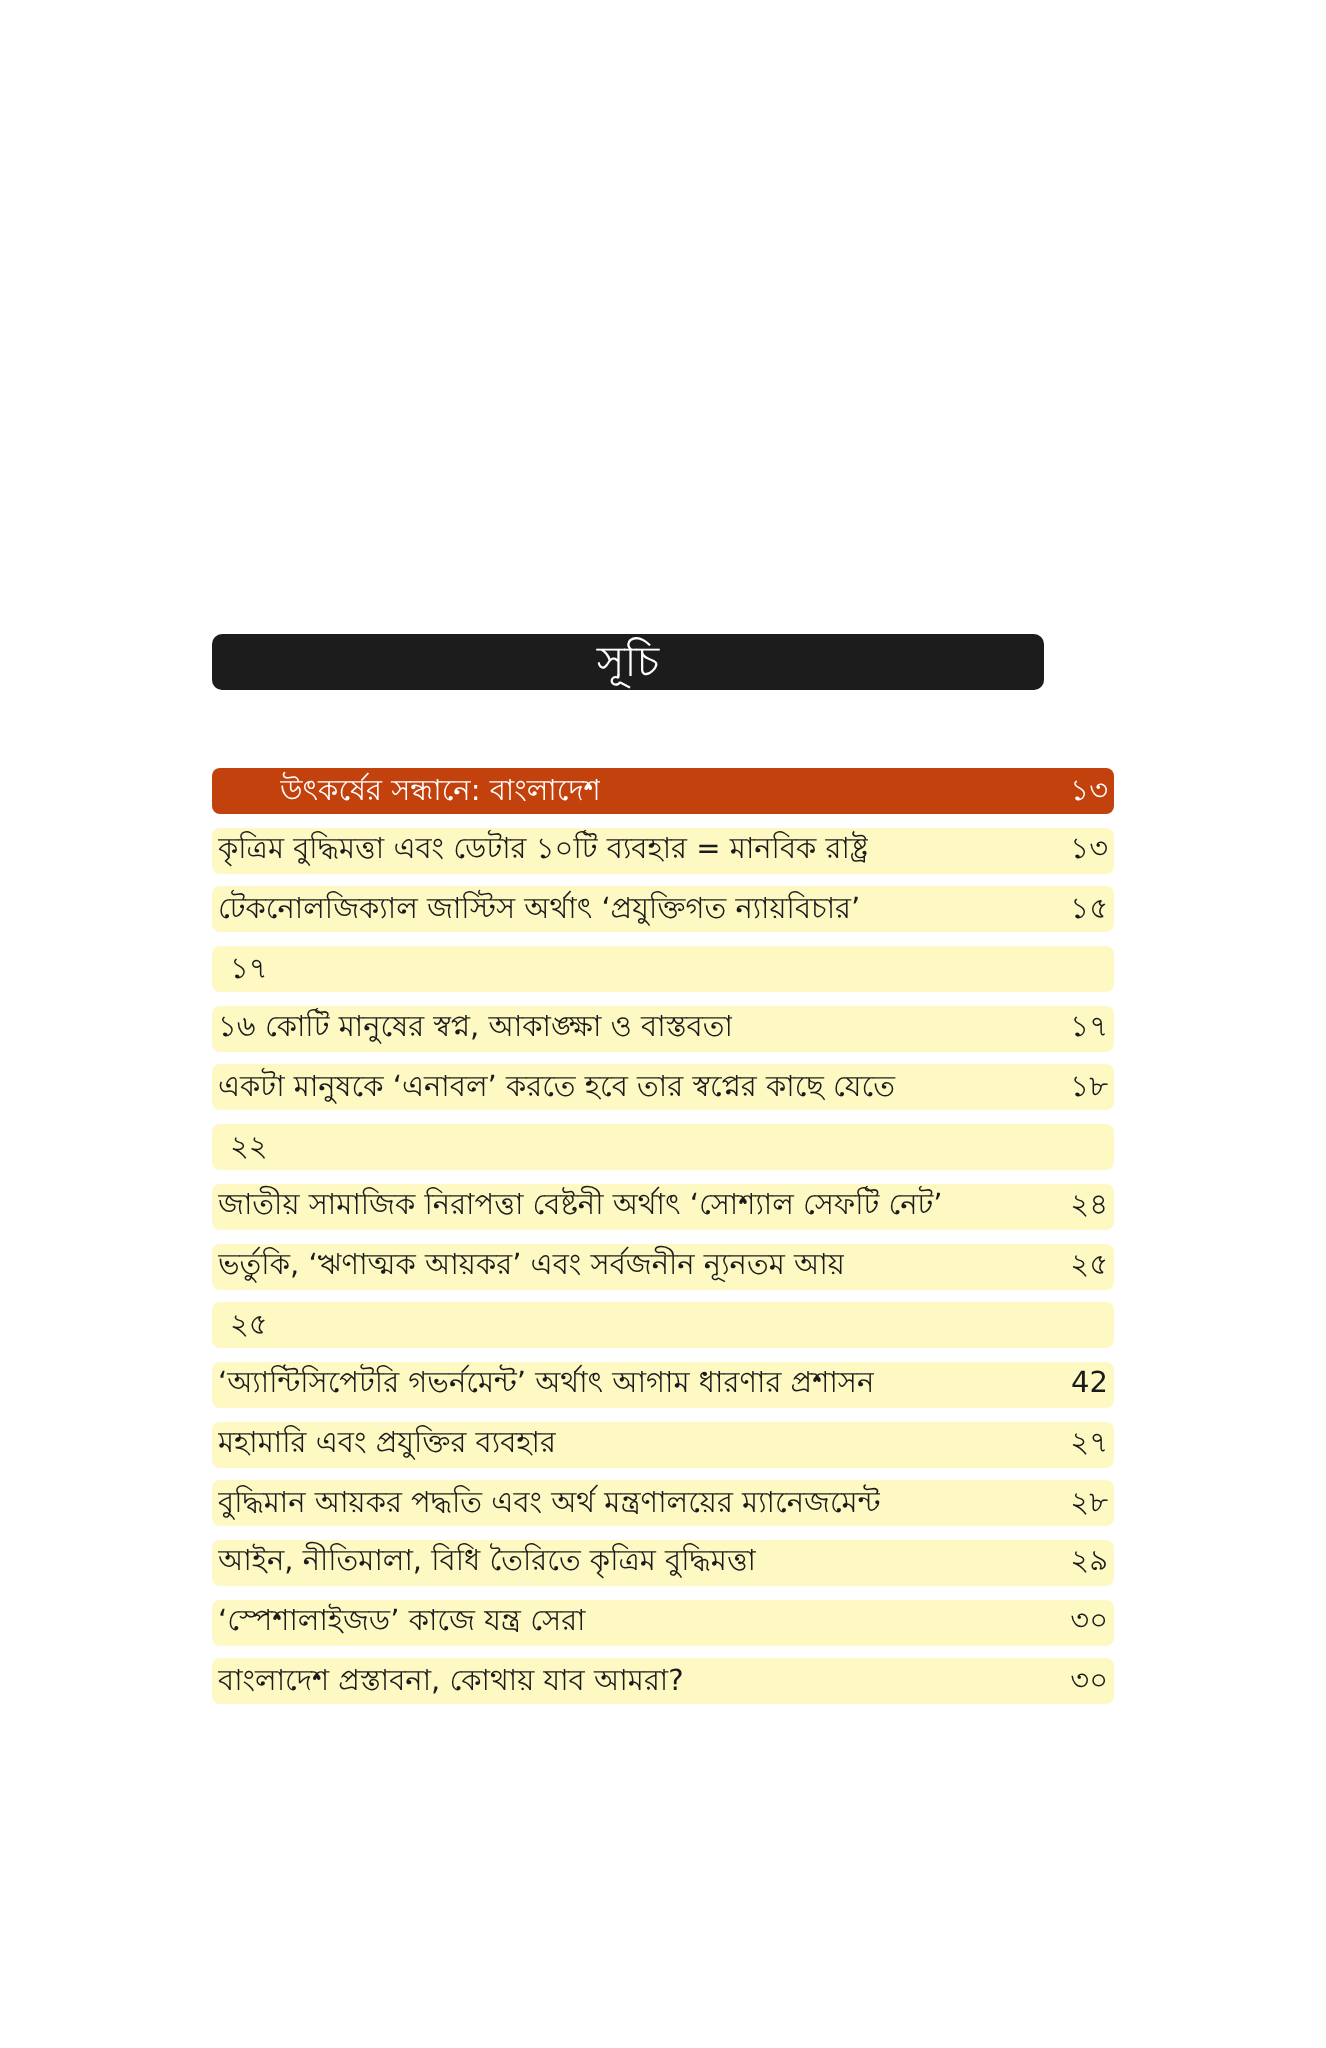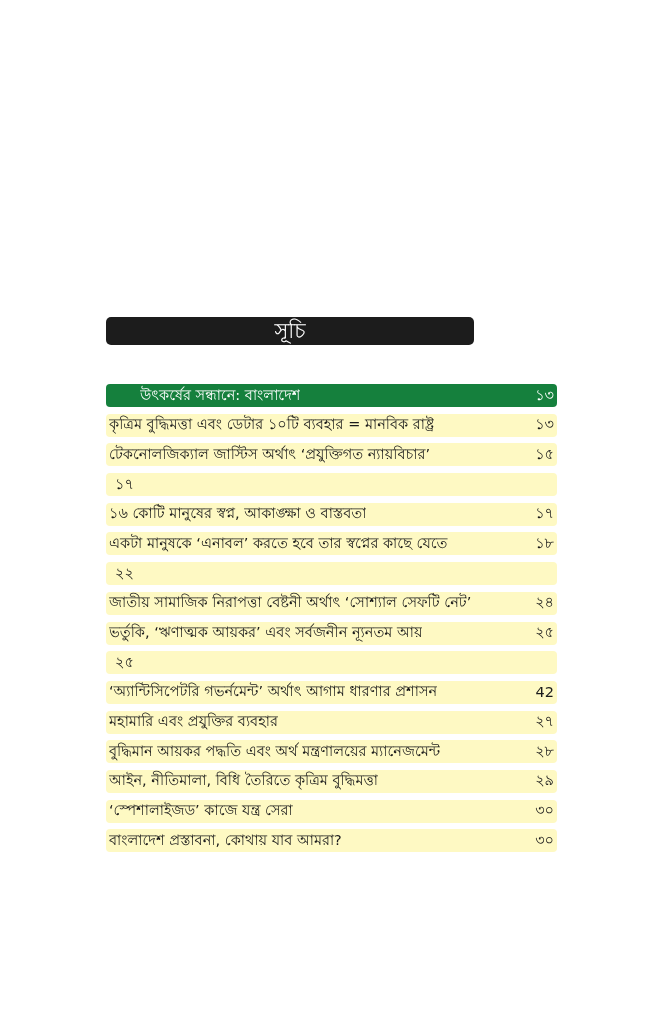--- a/index.html
+++ b/index.html
@@ -2,36 +2,36 @@
 <html><head>
   <meta charset="utf-8">
   <style>
     html, body { margin: 0; padding: 0; }
     body {
       width: 663px; height: 1024px; background: #ffffff;
       position: relative; overflow: hidden;
       font-family: "DejaVu Sans", sans-serif; color: #1b1b1b;
     }
     .title-bar {
-      position: absolute; left: 106px; top: 317px; width: 368px; height: 28px;
+      position: absolute; left: 106px; top: 317px; width: 416px; height: 28px;
       background: #1c1c1c; border-radius: 5px;
       display: flex; align-items: center; justify-content: center;
     }
     .title-bar span { color: #ffffff; font-size: 21px; line-height: 28px; }
     .toc {
       position: absolute; left: 106px; top: 384px; width: 451px;
       display: flex; flex-direction: column; gap: 6.7px;
     }
     .toc-row {
       height: 23px; border-radius: 4px; background: #fef9c3;
       display: flex; align-items: center; justify-content: space-between;
       padding: 0 3px 0 3px; box-sizing: border-box;
       font-size: 14.5px; white-space: nowrap; overflow: hidden;
     }
-    .toc-row.highlight { background: #15803d; color: #ffffff; padding-left: 34px; }
+    .toc-row.highlight { background: #c2410c; color: #ffffff; padding-left: 34px; }
     .toc-row .label { overflow: hidden; text-overflow: clip; }
     .toc-row .page { padding-left: 6px; }
   </style>
 </head>
 <body>
 
 <div class="title-bar">
   <span>সূচি</span>
 </div>
 

